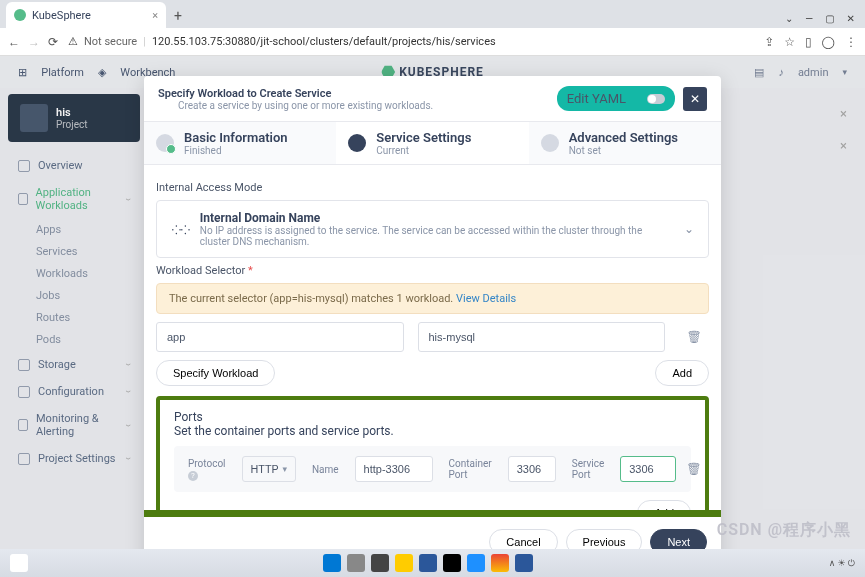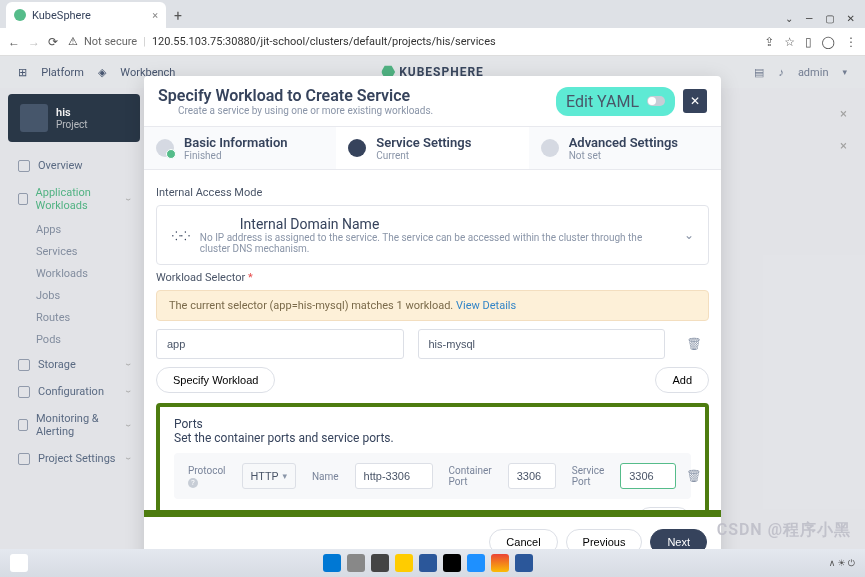--- a/index.html
+++ b/index.html
@@ -39,23 +39,23 @@
     .nav-sub div { padding: 1px 0; }
 
     .content { flex: 1; position: relative; padding: 12px; }
     .notice-x { position: absolute; right: 18px; top: 18px; color: #aaa; font-size: 13px; }
     .notice-x.two { top: 50px; }
 
     
     .overlay { position: absolute; inset: 0; top: 56px; background: rgba(0,0,0,0.05); }
     .modal { position: absolute; left: 144px; right: 144px; top: 76px; bottom: 10px; background: #fff; border-radius: 4px; box-shadow: 0 4px 20px rgba(0,0,0,0.15); display: flex; flex-direction: column; }
     .modal-hdr { padding: 10px 14px; display: flex; align-items: center; }
-    .modal-title { font-size: 16px; font-weight: 600; }
+    .modal-title { font-size: 11px; font-weight: 600; }
     .modal-sub { font-size: 10px; color: #8a95a8; margin-left: 20px; }
-    .yaml-btn { margin-left: auto; background: #5eead4; padding: 5px 10px; border-radius: 12px; font-size: 16px; display: flex; align-items: center; gap: 8px; color: #4a5568; }
+    .yaml-btn { margin-left: auto; background: #14b8a6; padding: 5px 10px; border-radius: 12px; font-size: 13px; display: flex; align-items: center; gap: 21px; color: #4a5568; }
     .yaml-toggle { width: 18px; height: 10px; background: #c7cdd6; border-radius: 6px; position: relative; }
     .yaml-toggle::after { content: ""; width: 8px; height: 8px; background: #fff; border-radius: 50%; position: absolute; left: 1px; top: 1px; }
     .modal-close { width: 24px; height: 24px; background: #36435c; color: #fff; border-radius: 3px; display: flex; align-items: center; justify-content: center; margin-left: 8px; font-size: 12px; cursor: pointer; }
 
     .steps { display: flex; border-top: 1px solid #e8e9ee; border-bottom: 1px solid #e8e9ee; }
     .step { flex: 1; padding: 8px 12px; display: flex; align-items: center; gap: 10px; background: #f9fafc; }
     .step.active { background: #fff; }
     .step .sicon { width: 18px; height: 18px; border-radius: 50%; background: #d5d9e2; position: relative; }
     .step.done .sicon::after { content: ""; position: absolute; right: -2px; bottom: -2px; width: 8px; height: 8px; background: #55bc8a; border-radius: 50%; border: 1px solid #fff; }
     .step.active .sicon { background: #36435c; }
@@ -63,21 +63,21 @@
     .step-s { font-size: 10px; color: #8a95a8; }
 
     .modal-body { flex: 1; overflow: auto; padding: 10px 12px; }
     .section-label { font-size: 11px; color: #4a5568; margin: 6px 0; }
     .section-label .req { color: #e64c4c; }
 
     .panel { border: 1px solid #e2e4ea; border-radius: 4px; background: #fff; }
     .panel-row { padding: 10px 14px; display: flex; align-items: center; gap: 10px; }
     .panel-row .pic { width: 22px; height: 22px; display: flex; align-items: center; justify-content: center; }
     .dots { font-size: 12px; letter-spacing: -1px; color: #36435c; }
-    .panel-row .ptitle { font-size: 14px; font-weight: 400; margin-left: 40px; }
+    .panel-row .ptitle { font-size: 12px; font-weight: 700; }
     .panel-row .pdesc { font-size: 10px; color: #8a95a8; }
     .panel-row .chev { margin-left: auto; color: #8a95a8; }
 
     .notice-bar { background: #fdf0d8; border: 1px solid #f3debf; border-radius: 4px; padding: 8px 12px; font-size: 11px; color: #7a6a4a; }
     .notice-bar .vd { color: #3385c7; }
 
     .kv-row { display: flex; gap: 14px; align-items: flex-end; margin: 8px 0; }
     .kv-input { flex: 1; border: 1px solid #dcdfe6; border-radius: 3px; background: #fff; height: 30px; padding: 0 10px; font-size: 11px; color: #4a5568; }
     .icon-btn { width: 30px; height: 30px; display: flex; align-items: center; justify-content: center; color: #8a95a8; cursor: pointer; }
 

